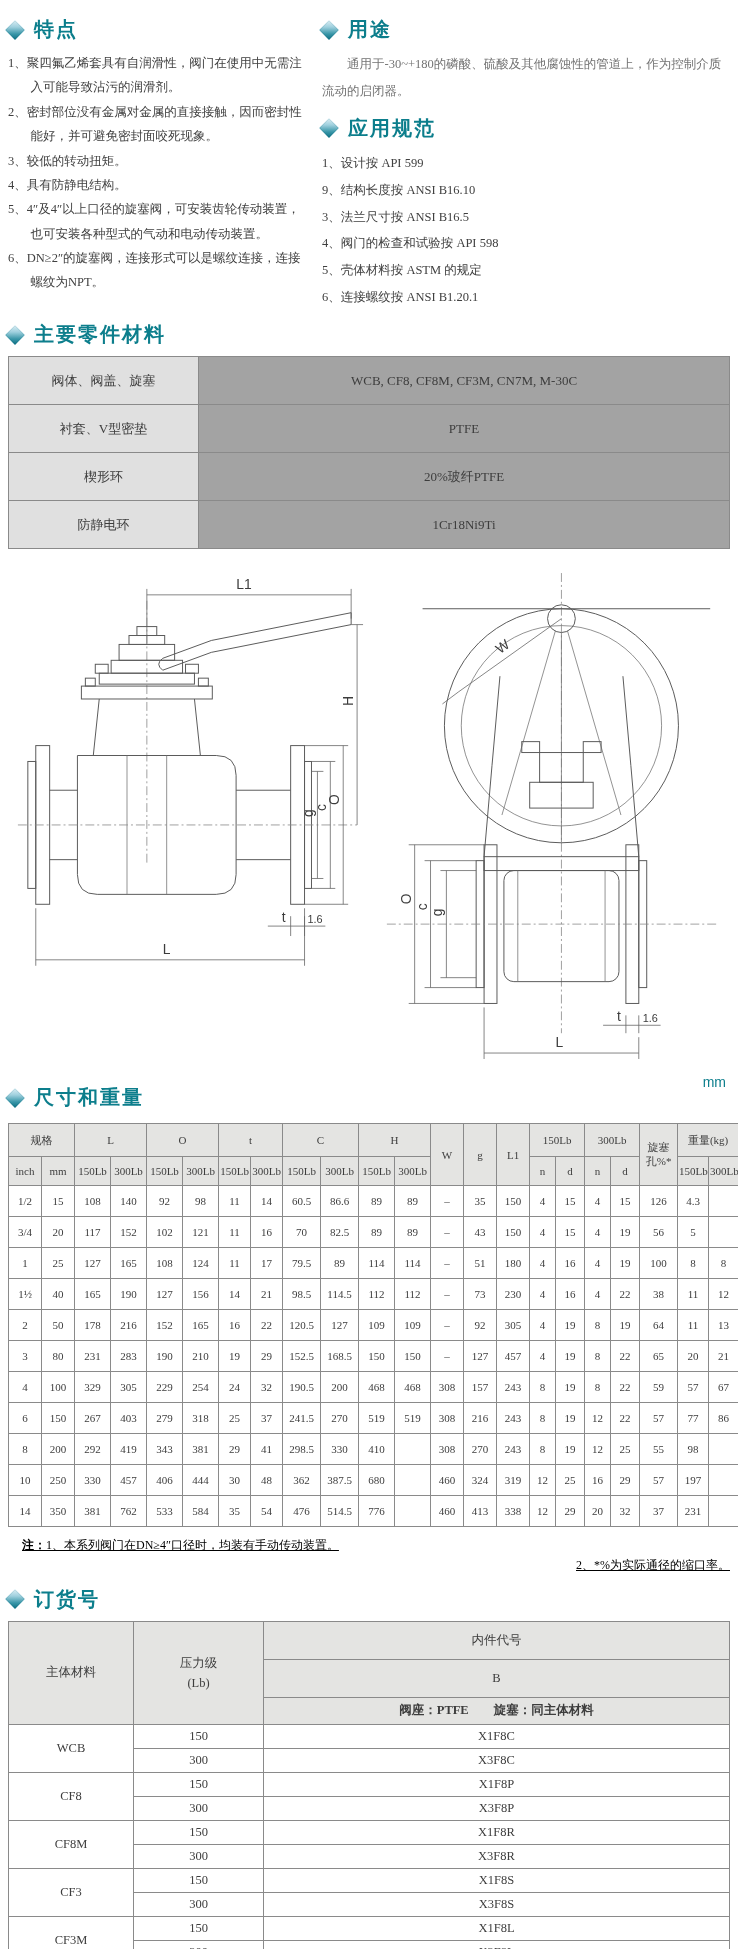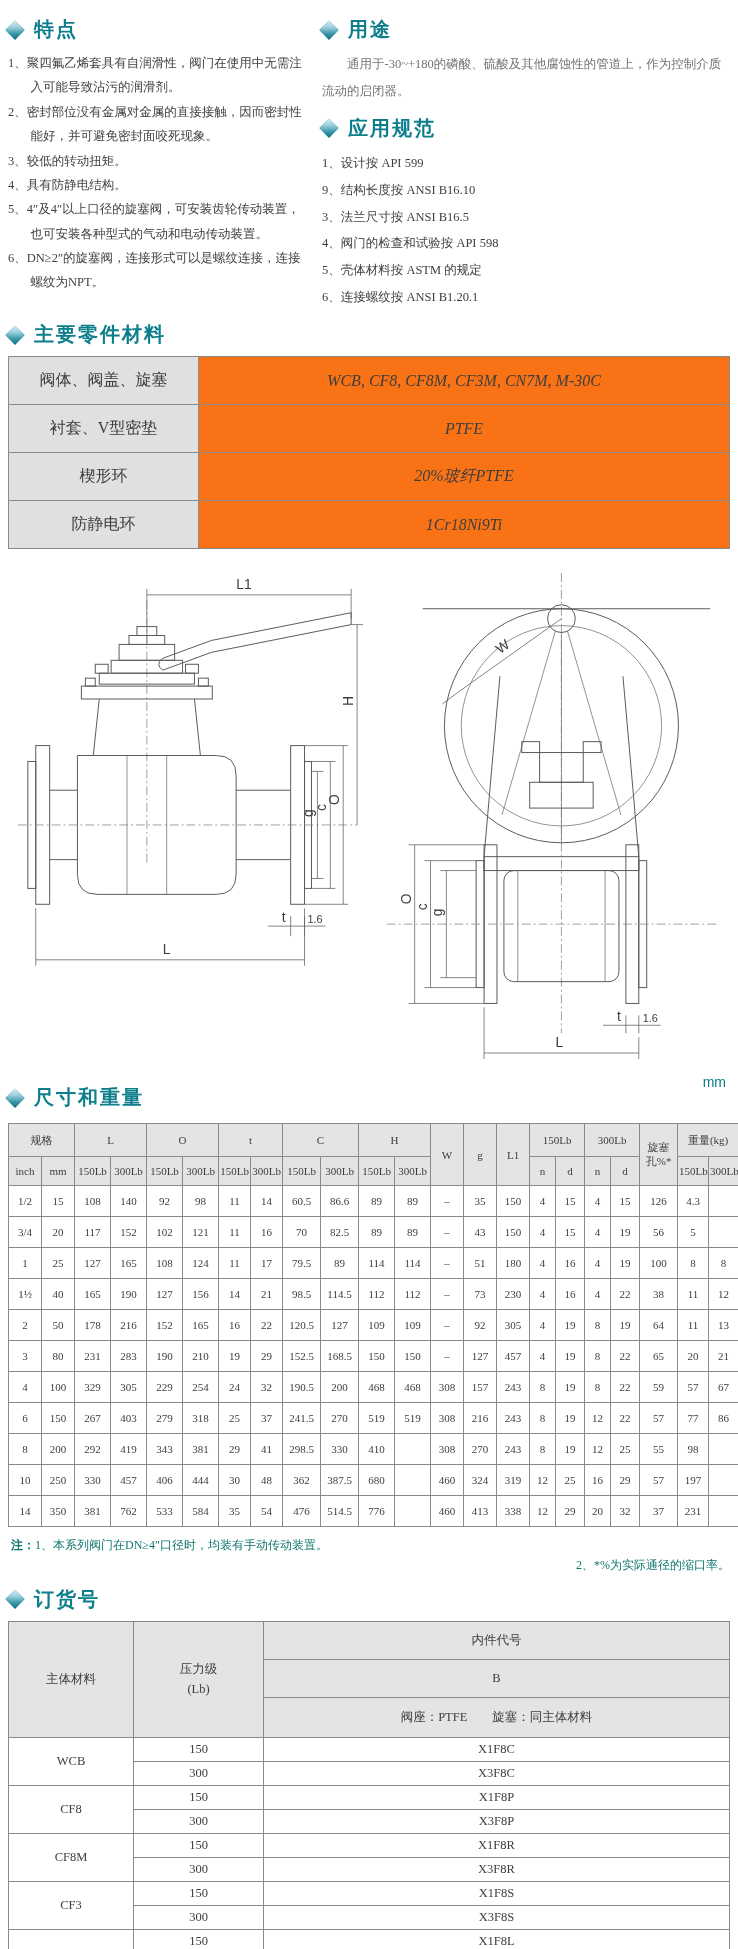--- a/index.html
+++ b/index.html
@@ -31,52 +31,52 @@
   .std-list .li { line-height:2.15; }
   .uses-text { line-height:2.15; text-indent:2em; color:#737373; margin-bottom:4px; }
 
   
   table { border-collapse:collapse; width:100%; table-layout:fixed; }
   th,td { border:1px solid #8a8a8a; text-align:center; vertical-align:middle; }
   thead th { background:#e4e4e2; font-weight:normal; }
 
   
   .materials-table { margin-top:6px; }
-  .materials-table td { height:48px; font-size:16px; }
+  .materials-table td { height:48px; font-size:13px; }
   .materials-table .mat-part { background:#e0e0e0; width:190px; }
-  .materials-table .mat-val { background:#f97316;font-style:italic; }
+  .materials-table .mat-val { background:#a3a3a3; }
 
   
   .drawings { display:flex; justify-content:space-between; margin:16px 0 4px 0; height:505px; }
   .drawings svg { display:block; }
   .dwg-line { stroke:#5a5a5a; stroke-width:1; fill:none; }
   .dwg-thin { stroke:#777; stroke-width:0.8; fill:none; }
   .dwg-center { stroke:#888; stroke-width:0.8; fill:none; stroke-dasharray:9 3 2 3; }
   .dwg-dim { stroke:#666; stroke-width:0.8; fill:none; }
   .dwg-text { font-family:"Liberation Sans","DejaVu Sans",sans-serif; font-size:14px; fill:#3c3c3c; }
   .dwg-text-sm { font-family:"Liberation Sans","DejaVu Sans",sans-serif; font-size:11px; fill:#3c3c3c; }
 
   
   .dims-head-row { display:flex; justify-content:space-between; }
   .unit-label { color:#0c7e8c; font-size:14px; font-family:"Liberation Sans","DejaVu Sans",sans-serif; padding-right:4px; }
   .dims-table { font-size:11px; margin-top:4px; }
   .dims-table th { font-size:11px; padding:1px; }
   .dims-table thead tr:first-child th { height:33px; }
   .dims-table thead tr:last-child th { height:29px; }
   .dims-table td { height:31px; background:#fff; padding:0 1px; }
   .dims-table .hole-th { line-height:1.2; }
-  .notes { margin:8px 0 4px 3px; font-size:12px; color:#0f766e; }
+  .notes { margin:8px 0 4px 14px; font-size:12px; color:#000000;text-decoration:underline; }
   .notes .note-line { line-height:1.7; }
   .notes .pfx { font-weight:bold; font-family:"Liberation Sans","DejaVu Sans",sans-serif; }
   .notes .note-2 { padding-left:2.6em;text-align:right; }
 
   
   .ordering-table { font-size:12.5px; margin-top:4px; }
   .ordering-table thead th { height:38px; }
-  .ordering-table thead tr:last-child th { height:40px; }
+  .ordering-table thead tr:last-child th { height:27px;font-weight:bold; }
   .ordering-table td { height:24px; background:#fff; }
   .ord-mat-col { width:125px; }
   .ord-p-col { width:130px; }
   .pressure-head { line-height:1.6; }
 </style>
 </head>
 <body>
 
 <div class="page">
 

